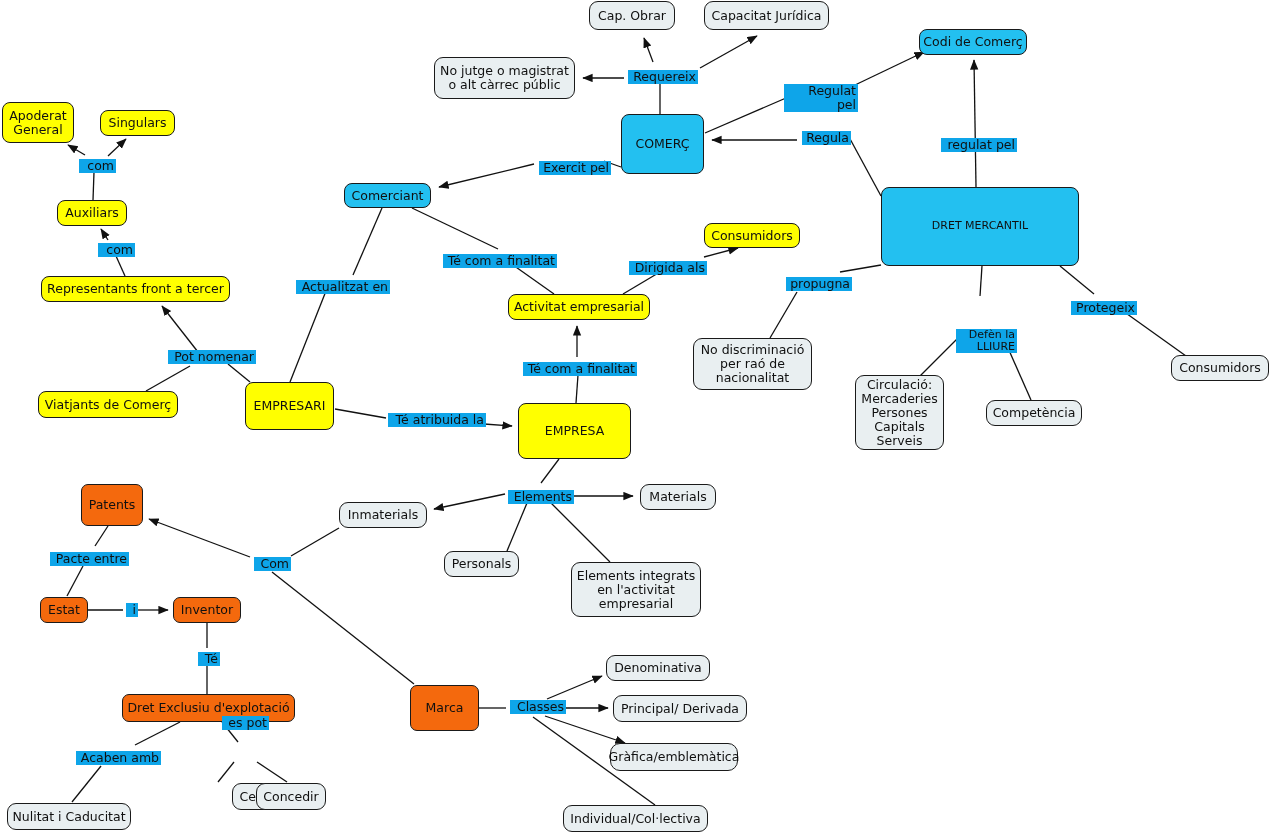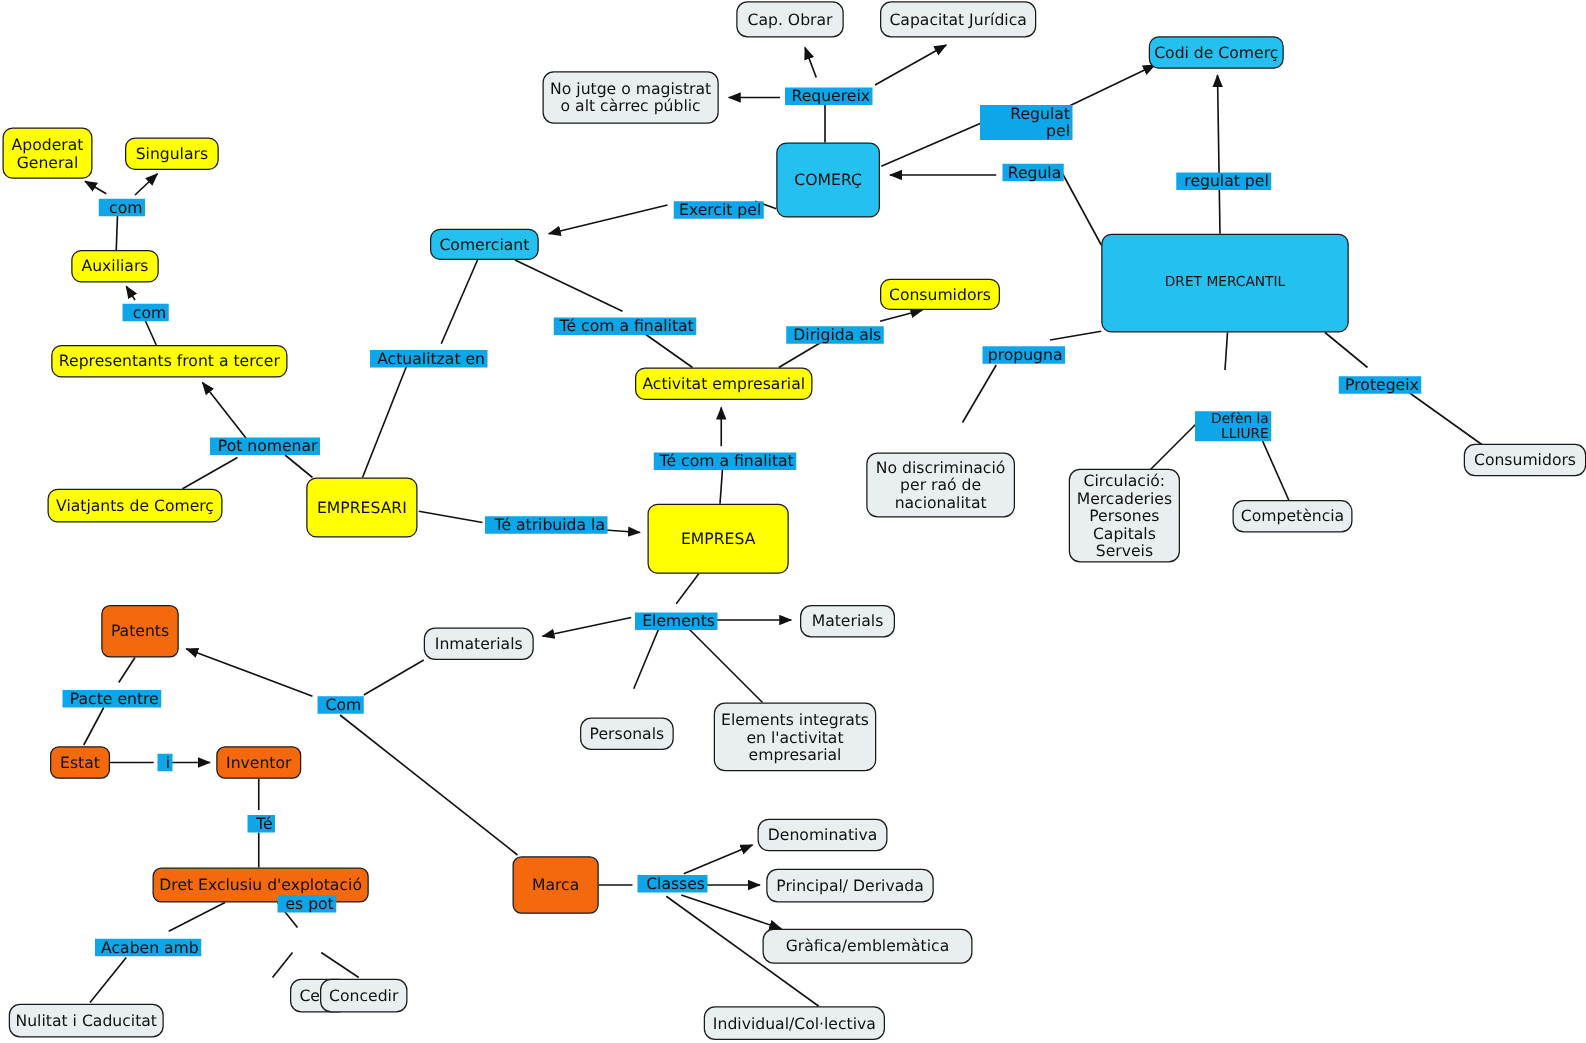--- a/index.html
+++ b/index.html
@@ -119,47 +119,47 @@
       <div class="node n-cyan" style="left: 621px; top: 114px; width: 83px; height: 60px; font-size: 12.5px;">COMERÇ</div>
       <div class="node n-yellow" style="left: 2px; top: 102px; width: 72px; height: 41px; font-size: 12.5px;">Apoderat
 General</div>
       <div class="node n-yellow" style="left: 100px; top: 110px; width: 75px; height: 26px; font-size: 12.5px;">Singulars</div>
       <div class="node n-cyan" style="left: 344px; top: 183px; width: 87px; height: 25px; font-size: 12.5px;">Comerciant</div>
       <div class="node n-cyan" style="left: 881px; top: 187px; width: 198px; height: 79px; font-size: 11px;">DRET MERCANTIL</div>
       <div class="node n-yellow" style="left: 57px; top: 200px; width: 70px; height: 26px; font-size: 12.5px;">Auxiliars</div>
       <div class="node n-yellow" style="left: 704px; top: 223px; width: 96px; height: 25px; font-size: 12.5px;">Consumidors</div>
       <div class="node n-yellow" style="left: 41px; top: 276px; width: 189px; height: 26px; font-size: 12.5px;">Representants front a tercer</div>
       <div class="node n-yellow" style="left: 508px; top: 294px; width: 142px; height: 26px; font-size: 12.5px;">Activitat empresarial</div>
-      <div class="node n-plain" style="left: 693px; top: 338px; width: 119px; height: 52px; font-size: 12.5px; margin-top: 24px;">No discriminació
+      <div class="node n-plain" style="left: 693px; top: 338px; width: 119px; height: 52px; font-size: 12.5px;">No discriminació
 per raó de
 nacionalitat</div>
       <div class="node n-plain" style="left: 855px; top: 375px; width: 89px; height: 75px; font-size: 12.5px;">Circulació:
 Mercaderies
 Persones
 Capitals
 Serveis</div>
       <div class="node n-yellow" style="left: 38px; top: 391px; width: 140px; height: 27px; font-size: 12.5px;">Viatjants de Comerç</div>
       <div class="node n-yellow" style="left: 245px; top: 382px; width: 89px; height: 48px; font-size: 12.5px;">EMPRESARI</div>
       <div class="node n-yellow" style="left: 518px; top: 403px; width: 113px; height: 56px; font-size: 12.5px;">EMPRESA</div>
       <div class="node n-plain" style="left: 986px; top: 400px; width: 96px; height: 26px; font-size: 12.5px;">Competència</div>
       <div class="node n-plain" style="left: 1171px; top: 355px; width: 98px; height: 26px; font-size: 12.5px;">Consumidors</div>
       <div class="node n-orange" style="left: 81px; top: 484px; width: 62px; height: 42px; font-size: 12.5px;">Patents</div>
       <div class="node n-plain" style="left: 640px; top: 484px; width: 76px; height: 26px; font-size: 12.5px;">Materials</div>
       <div class="node n-plain" style="left: 339px; top: 502px; width: 88px; height: 26px; font-size: 12.5px;">Inmaterials</div>
-      <div class="node n-plain" style="left: 464px; top: 551px; width: 75px; height: 26px; font-size: 12.5px; margin-top: 23px;">Personals</div>
+      <div class="node n-plain" style="left: 444px; top: 551px; width: 75px; height: 26px; font-size: 12.5px;">Personals</div>
       <div class="node n-plain" style="left: 571px; top: 562px; width: 130px; height: 55px; font-size: 12.5px;">Elements integrats
 en l'activitat
 empresarial</div>
       <div class="node n-orange" style="left: 40px; top: 597px; width: 48px; height: 26px; font-size: 12.5px;">Estat</div>
       <div class="node n-orange" style="left: 173px; top: 597px; width: 68px; height: 26px; font-size: 12.5px;">Inventor</div>
       <div class="node n-plain" style="left: 606px; top: 655px; width: 104px; height: 26px; font-size: 12.5px;">Denominativa</div>
       <div class="node n-orange" style="left: 410px; top: 685px; width: 69px; height: 46px; font-size: 12.5px;">Marca</div>
       <div class="node n-orange" style="left: 122px; top: 694px; width: 173px; height: 28px; font-size: 12.5px;">Dret Exclusiu d'explotació</div>
       <div class="node n-plain" style="left: 613px; top: 695px; width: 134px; height: 27px; font-size: 12.5px;">Principal/ Derivada</div>
-      <div class="node n-plain" style="left: 610px; top: 743px; width: 168px; height: 28px; font-size: 12.5px;">Gràfica/emblemàtica</div>
+      <div class="node n-plain" style="left: 610px; top: 743px; width: 128px; height: 28px; font-size: 12.5px; border-radius: 10px;">Gràfica/emblemàtica</div>
       <div class="node n-plain" style="left: 193px; top: 783px; width: 48px; height: 27px; font-size: 12.5px; margin-left: 39px;">Cedir</div>
       <div class="node n-plain" style="left: 256px; top: 783px; width: 70px; height: 27px; font-size: 12.5px;">Concedir</div>
       <div class="node n-plain" style="left: 7px; top: 803px; width: 124px; height: 27px; font-size: 12.5px;">Nulitat i Caducitat</div>
       <div class="node n-plain" style="left: 563px; top: 805px; width: 145px; height: 27px; font-size: 12.5px;">Individual/Col·lectiva</div>
     </div>
   <div id="label-layer">
       <div class="label" style="left: 628px; top: 70px; width: 66px; font-size: 12.5px;">Requereix</div>
       <div class="label" style="left: 784px; top: 84px; width: 70px; font-size: 12.5px;">Regulat pel</div>
       <div class="label" style="left: 802px; top: 131px; width: 45px; font-size: 12.5px;">Regula</div>
       <div class="label" style="left: 941px; top: 138px; width: 72px; font-size: 12.5px;">regulat pel</div>

